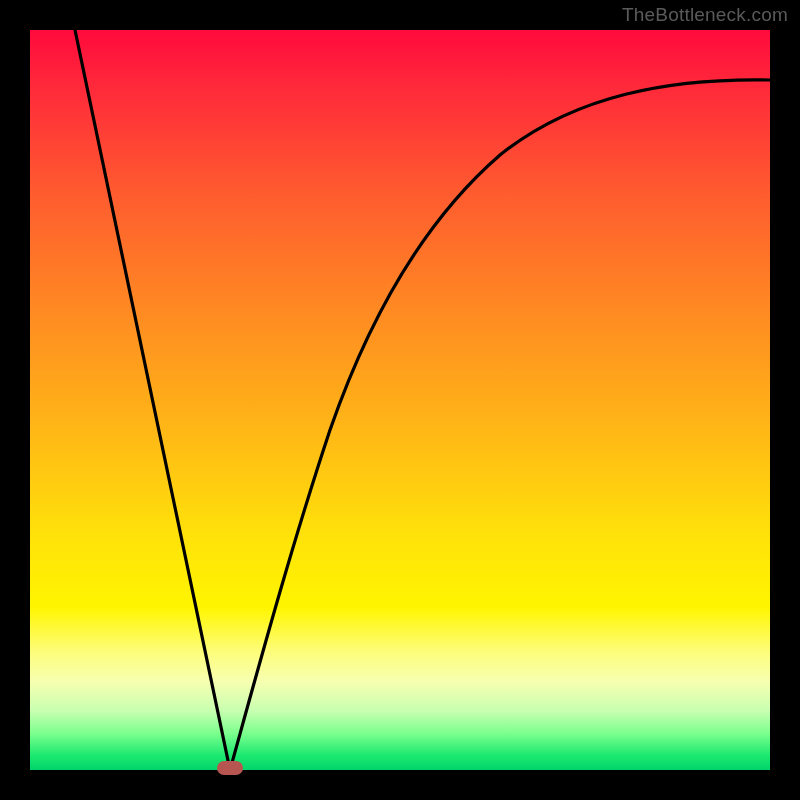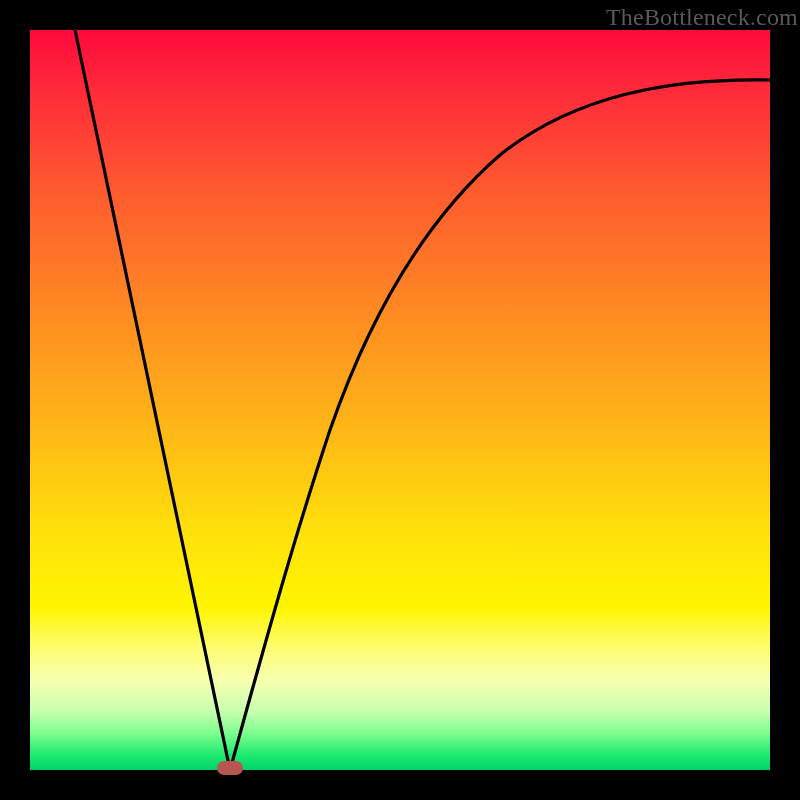--- a/index.html
+++ b/index.html
@@ -38,27 +38,26 @@
       #f7ffb0 88%,
       #c8ffb0 92%,
       #7dff8e 95%,
       #1de970 98%,
       #00d46a 100%
     );
   }
   .watermark {
     position: absolute;
     top: 4px;
-    right: 2px;
-    font-size: 24px;
+    right: 12px;
+    font-size: 19px;
     font-weight: 500;
     color: #5a5a5a;
     letter-spacing: 0.2px;
     user-select: none;
-    font-family: Liberation Serif, serif;
   }
   svg.curve {
     position: absolute;
     top: 0;
     left: 0;
   }
   .marker {
     position: absolute;
     width: 26px;
     height: 14px;

